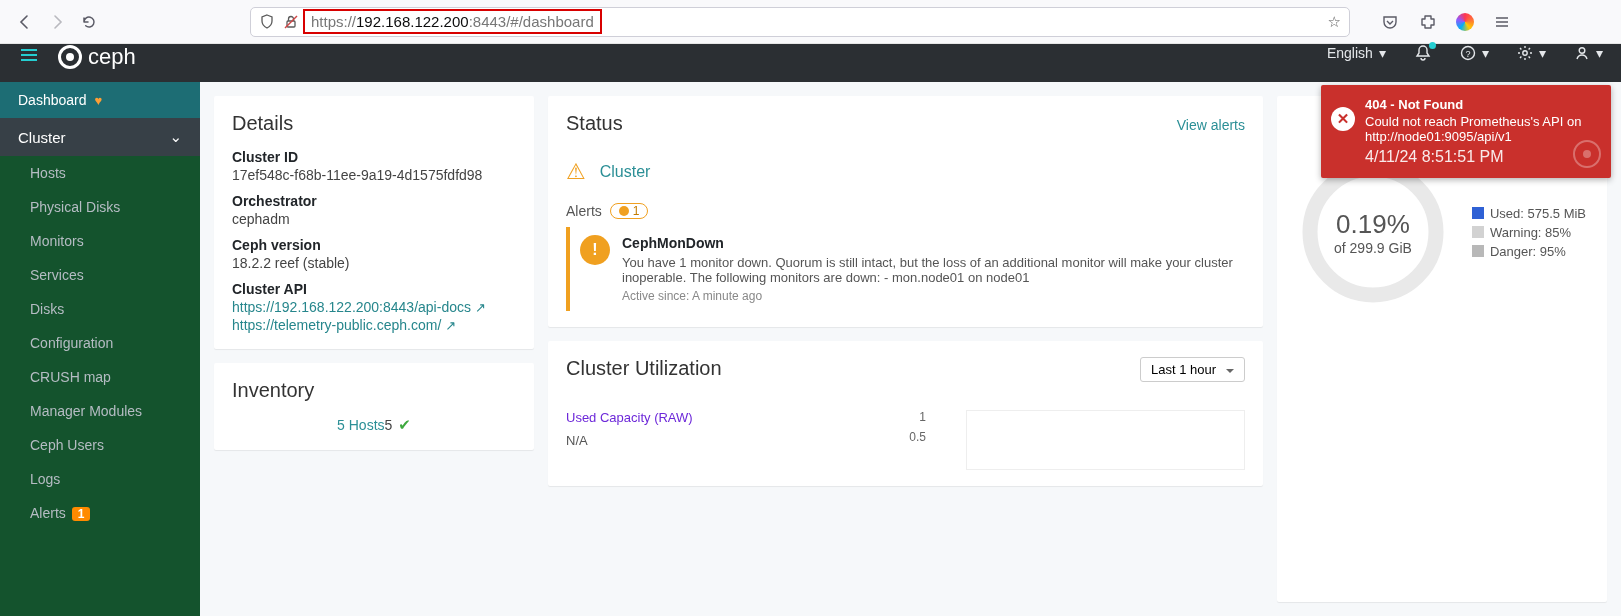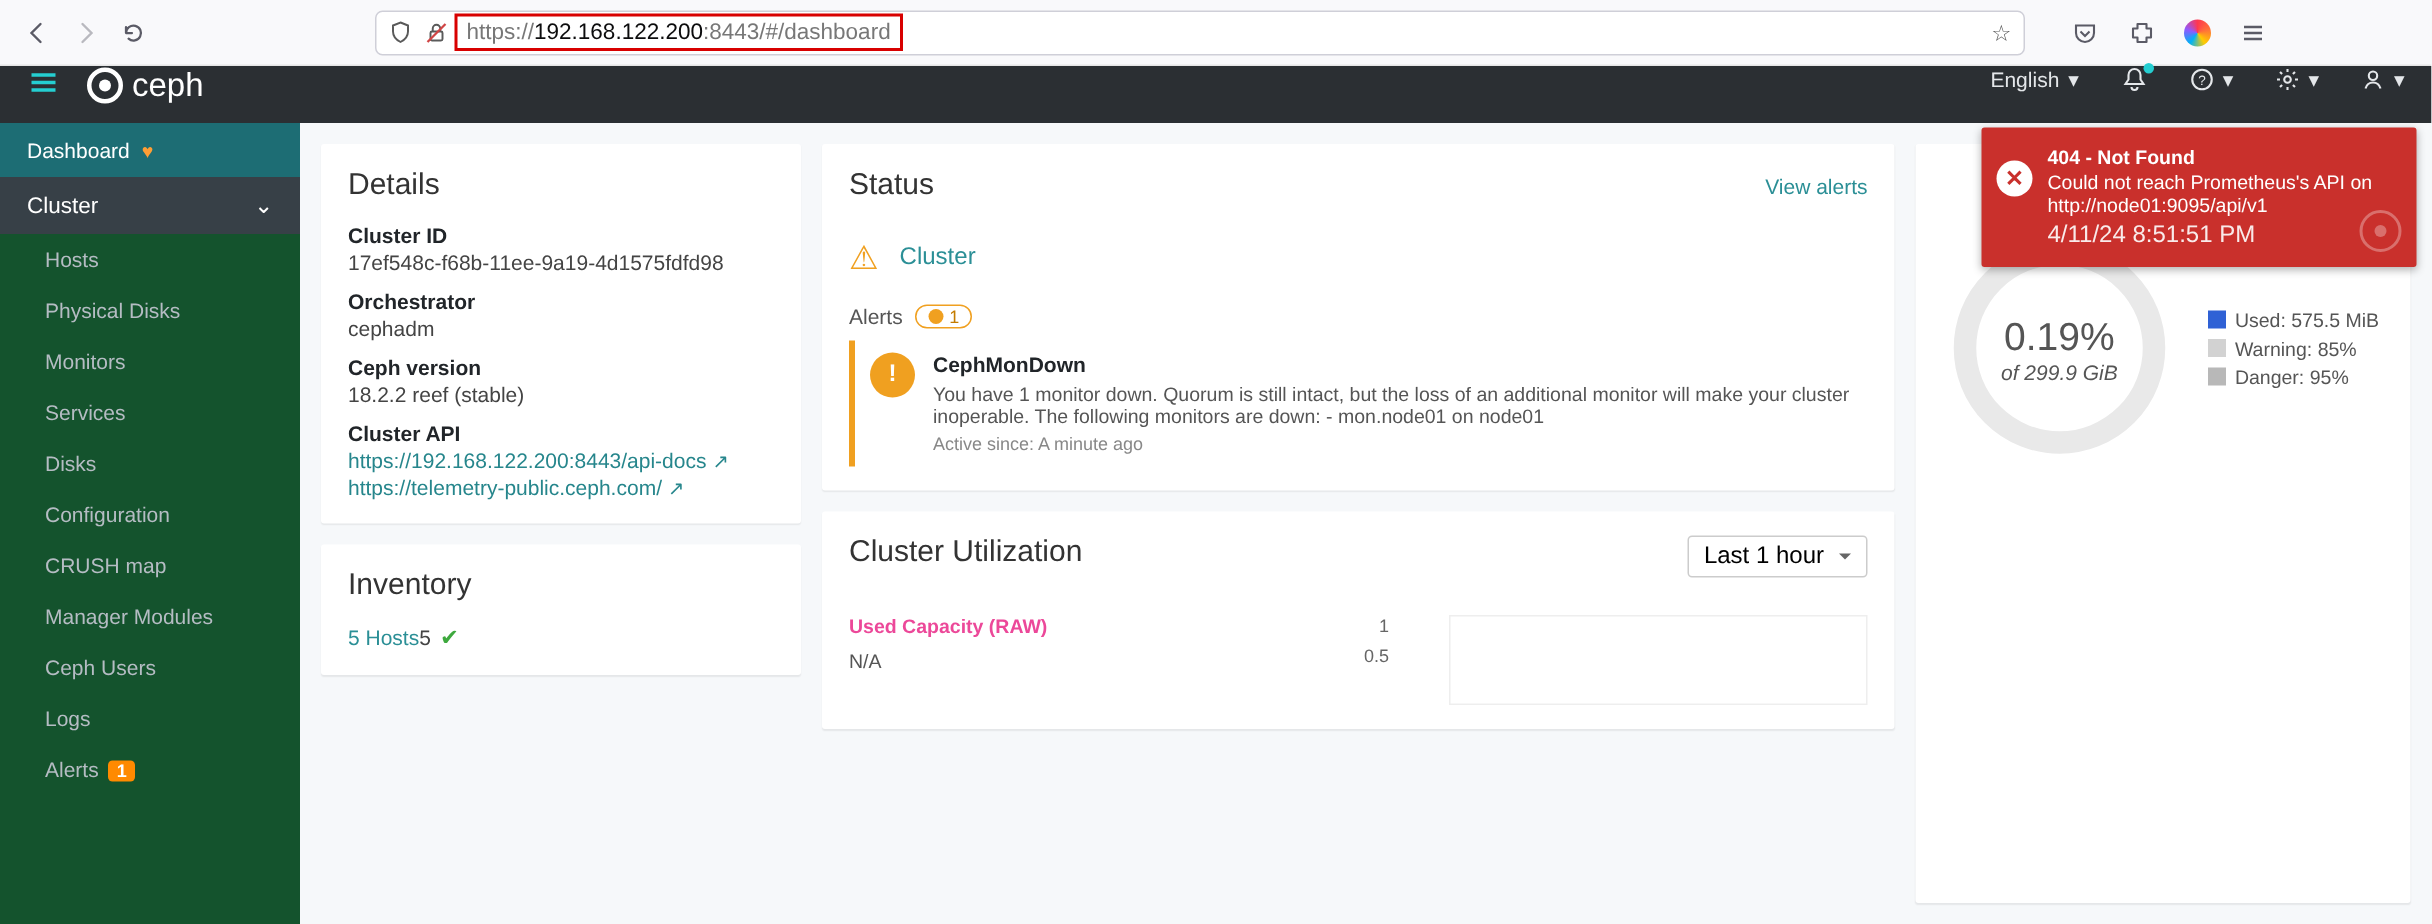--- a/index.html
+++ b/index.html
@@ -68,42 +68,42 @@
 .alert-title{ font-weight:700; color:#212529; margin-bottom:4px; font-size:14px;}
 .alert-since{ color:#888; font-size:12px; margin-top:4px;}
 
 
 .cap-card{ position:relative;}
 .donut-wrap{ display:flex; align-items:center; justify-content:center; gap:24px; margin-top:22px;}
 .donut{ width:150px; height:150px; border-radius:50%; position:relative;}
 .donut svg{ width:150px; height:150px;}
 .donut-center{ position:absolute; top:0; left:0; width:100%; height:100%; display:flex; flex-direction:column; align-items:center; justify-content:center;}
 .donut-pct{ font-size:26px; color:#555;}
-.donut-sub{ font-size:14px; color:#555;font-style:italic;}
+.donut-sub{ font-size:14px; color:#555;}
 .legend{ font-size:13px; color:#555;}
 .legend div{ display:flex; align-items:center; gap:6px; margin:4px 0;}
 .sw{ width:12px; height:12px;}
 .sw.blue{ background:#2f61d5;}
 .sw.g1{ background:#d2d2d2;}
 .sw.g2{ background:#b8b8b8;}
 
 
-.inv-row{ display:flex; justify-content:flex-start; align-items:center; font-size:14px;}
+.inv-row{ display:flex; justify-content:center; align-items:center; font-size:14px;}
 .inv-l{ color:#2b8f96; cursor:pointer;}
 .inv-r{ display:flex; align-items:center; gap:6px; color:#444;}
 .ok-ic{ color:#3ea93e; font-size:15px;}
 
 
 .util-card{ grid-column: 2 / span 2;}
 .util-head{ display:flex; justify-content:space-between; align-items:flex-start;}
-.sel{ border:1px solid #ccc; background:#fff; padding:4px 28px 4px 10px; font-size:16px; border-radius:3px; position:relative; cursor:pointer; display:flex; align-items:center; gap:8px;}
+.sel{ border:1px solid #ccc; background:#fff; padding:4px 28px 4px 10px; font-size:13px; border-radius:3px; position:relative; cursor:pointer; display:flex; align-items:center; gap:8px;}
 .sel::after{ content:''; position:absolute; right:10px; top:11px; border:4px solid transparent; border-top-color:#666;}
 .util-body{ display:flex; gap:40px; margin-top:16px; font-size:13px; color:#555;}
 .util-left{ width:300px;}
-.util-left .lbl{ font-weight:700; margin-bottom:8px; color:#ec4899;}
+.util-left .lbl{ font-weight:400; margin-bottom:8px; color:#6d28d9;}
 .util-axis{ width:20px; text-align:right; color:#666; font-size:12px;}
 .util-axis div{ height:20px;}
 
 
 .toast{ position:absolute; top:85px; right:10px; width:290px; background:#c9302c; color:#fff; padding:12px 14px 12px 44px; border-radius:2px; font-size:13px; box-shadow:0 2px 6px rgba(0,0,0,.3);}
 .toast .ttl{ font-weight:700; margin-bottom:2px;}
 .toast .x{ position:absolute; left:10px; top:22px; width:24px; height:24px; background:#fff; border-radius:50%; display:flex; align-items:center; justify-content:center; color:#c9302c; font-weight:900; font-size:15px;}
 .toast .ts{ font-size:16px; opacity:.9; margin-top:4px;}
 .toast .ceph-faint{ position:absolute; right:10px; bottom:10px; opacity:.3; width:28px; height:28px; border:2px solid #fff; border-radius:50%; display:flex; align-items:center; justify-content:center;}
 .toast .ceph-faint::after{ content:''; width:8px; height:8px; background:#fff; border-radius:50%;}

